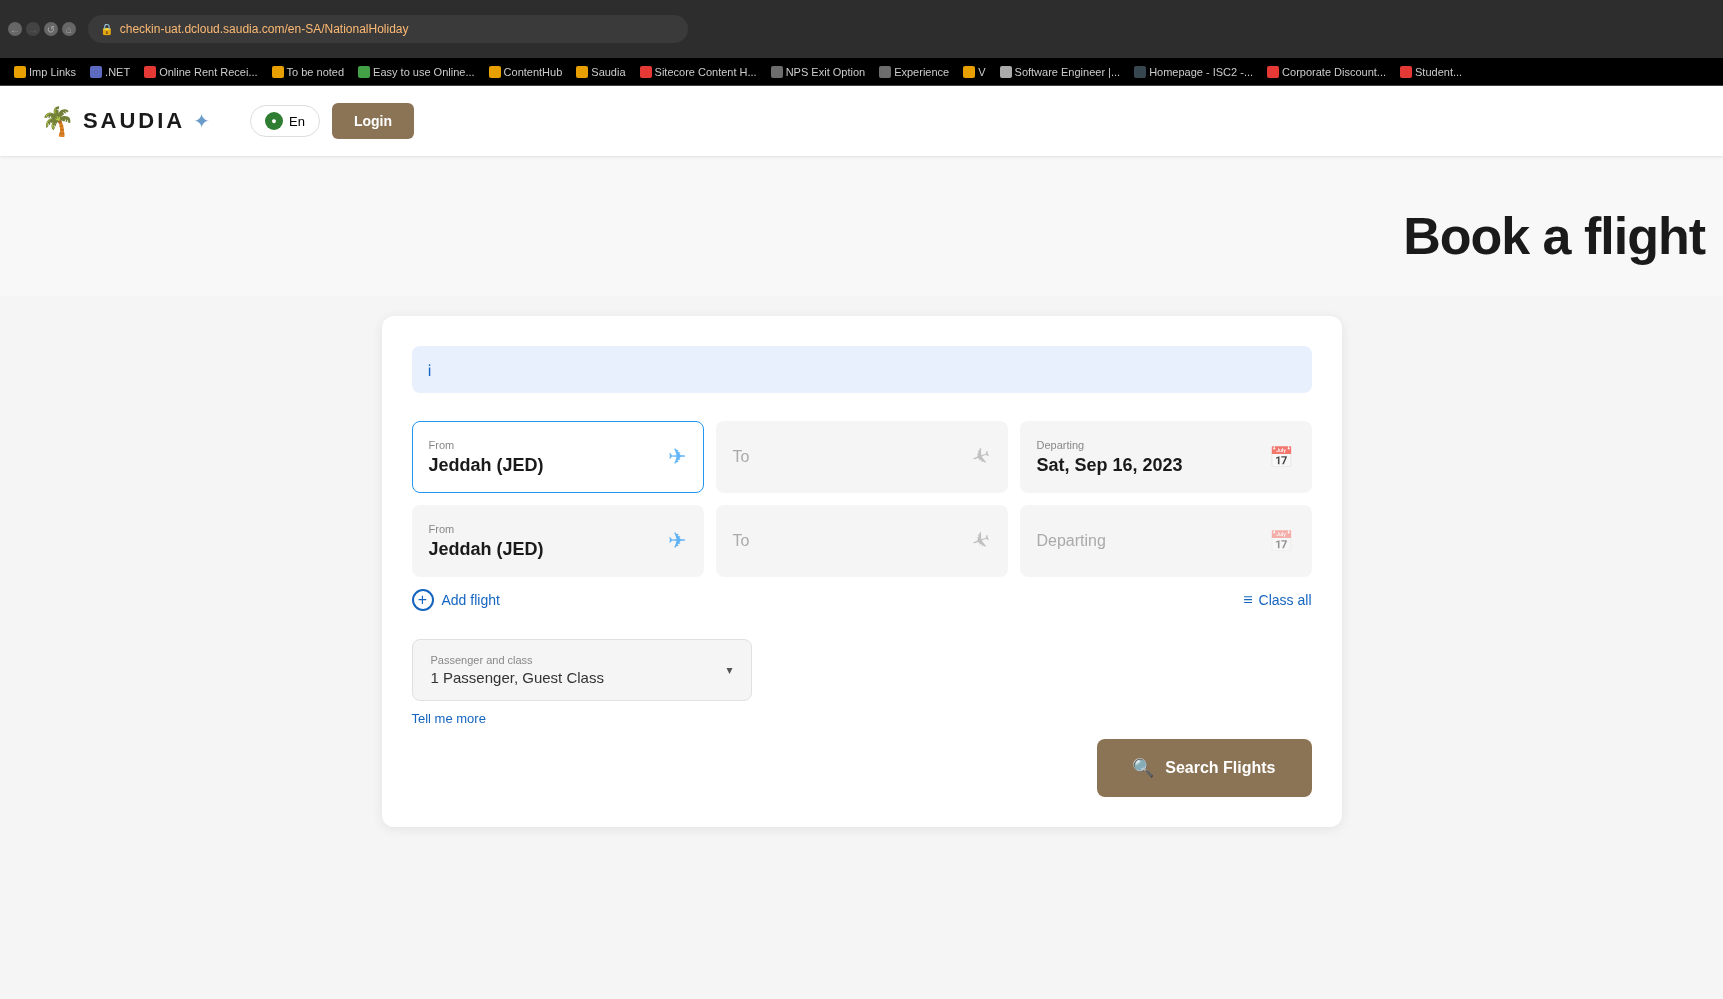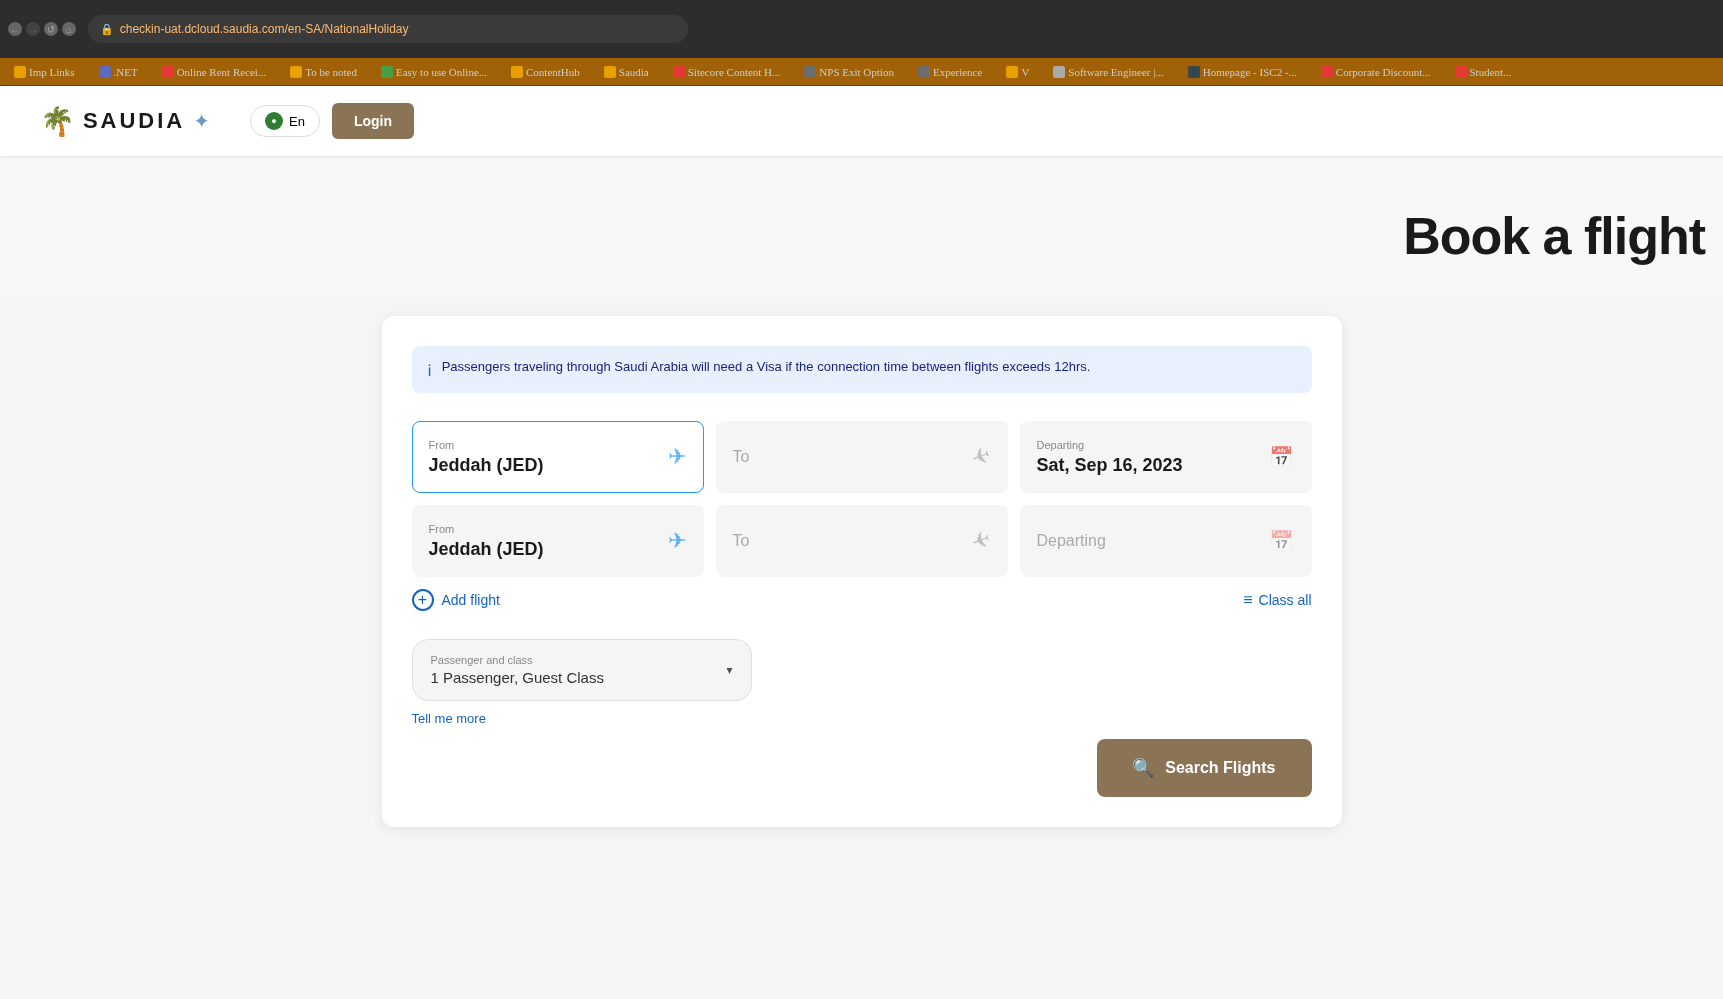--- a/index.html
+++ b/index.html
@@ -35,29 +35,28 @@
       align-items: center;
       padding: 0 12px;
       gap: 6px;
       flex: 1;
       max-width: 600px;
       margin: 0 6px;
     }
     .address-bar .lock-icon { color: #aaa; font-size: 11px; }
     .address-bar .url-text { color: #fdba74; font-size: 12px; }
     .bookmarks-bar {
-      background: #a16207;
+      background: #000000;
       height: 28px;
       display: flex;
       align-items: center;
       padding: 0 8px;
-      gap: 12px;
+      gap: 2px;
       overflow: hidden;
       border-bottom: 1px solid #444;
-      font-family: Liberation Serif, serif;
     }
     .bookmark-item {
       display: flex;
       align-items: center;
       gap: 3px;
       padding: 2px 6px;
       border-radius: 3px;
       cursor: pointer;
       white-space: nowrap;
       font-size: 11px;
@@ -316,21 +315,21 @@
     .clear-icon {
       font-size: 16px;
     }
 
     
     .passenger-section {
       margin-top: 28px;
     }
     .passenger-dropdown {
       background: #f5f5f5;
-      border-radius: 16px;
+      border-radius: 8px;
       padding: 14px 18px;
       display: flex;
       align-items: center;
       justify-content: space-between;
       cursor: pointer;
       max-width: 340px;
       border: 1px solid #e0e0e0;
     }
     .passenger-info { flex: 1; }
     .passenger-label { font-size: 11px; color: #888; margin-bottom: 3px; }
@@ -467,21 +466,20 @@
 <div class="hero-section">
   <h1 class="hero-title">Book a flight</h1>
 </div>
 
 <div class="main-content">
   <div class="search-card">
 
 
     <div class="info-banner">
       <span class="info-icon">ℹ</span>
-      <span class="info-text">Passengers traveling through Saudi Arabia will need a Visa if the connection time between flights exceeds 12hrs.</span>
     </div>
 
     <div class="flight-row">
       <div class="field-box active">
         <div class="field-content">
           <div class="field-label">From</div>
           <div class="field-value">Jeddah (JED)</div>
         </div>
         <span class="field-icon">✈</span>
       </div>

